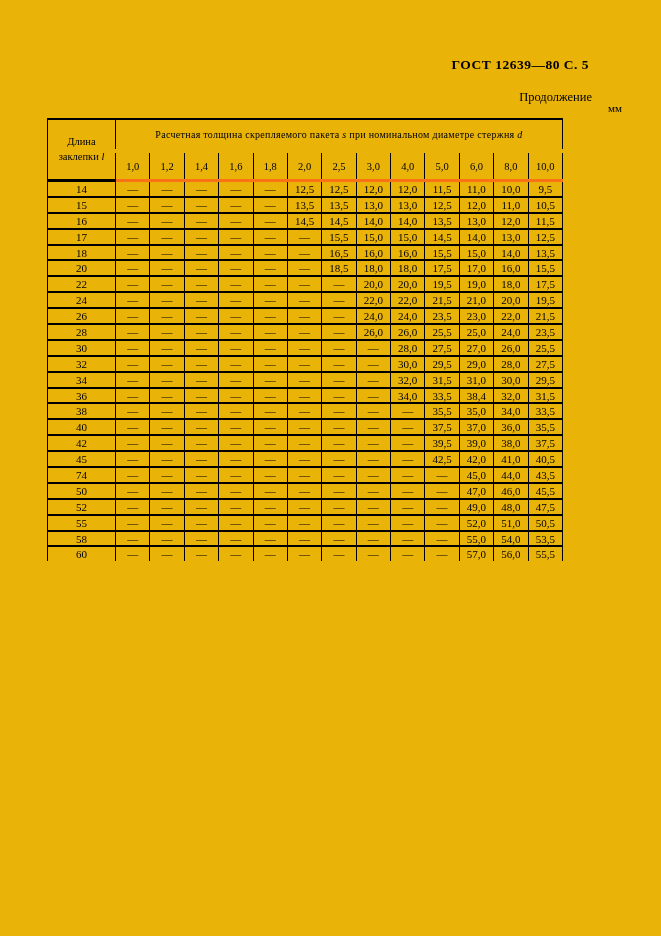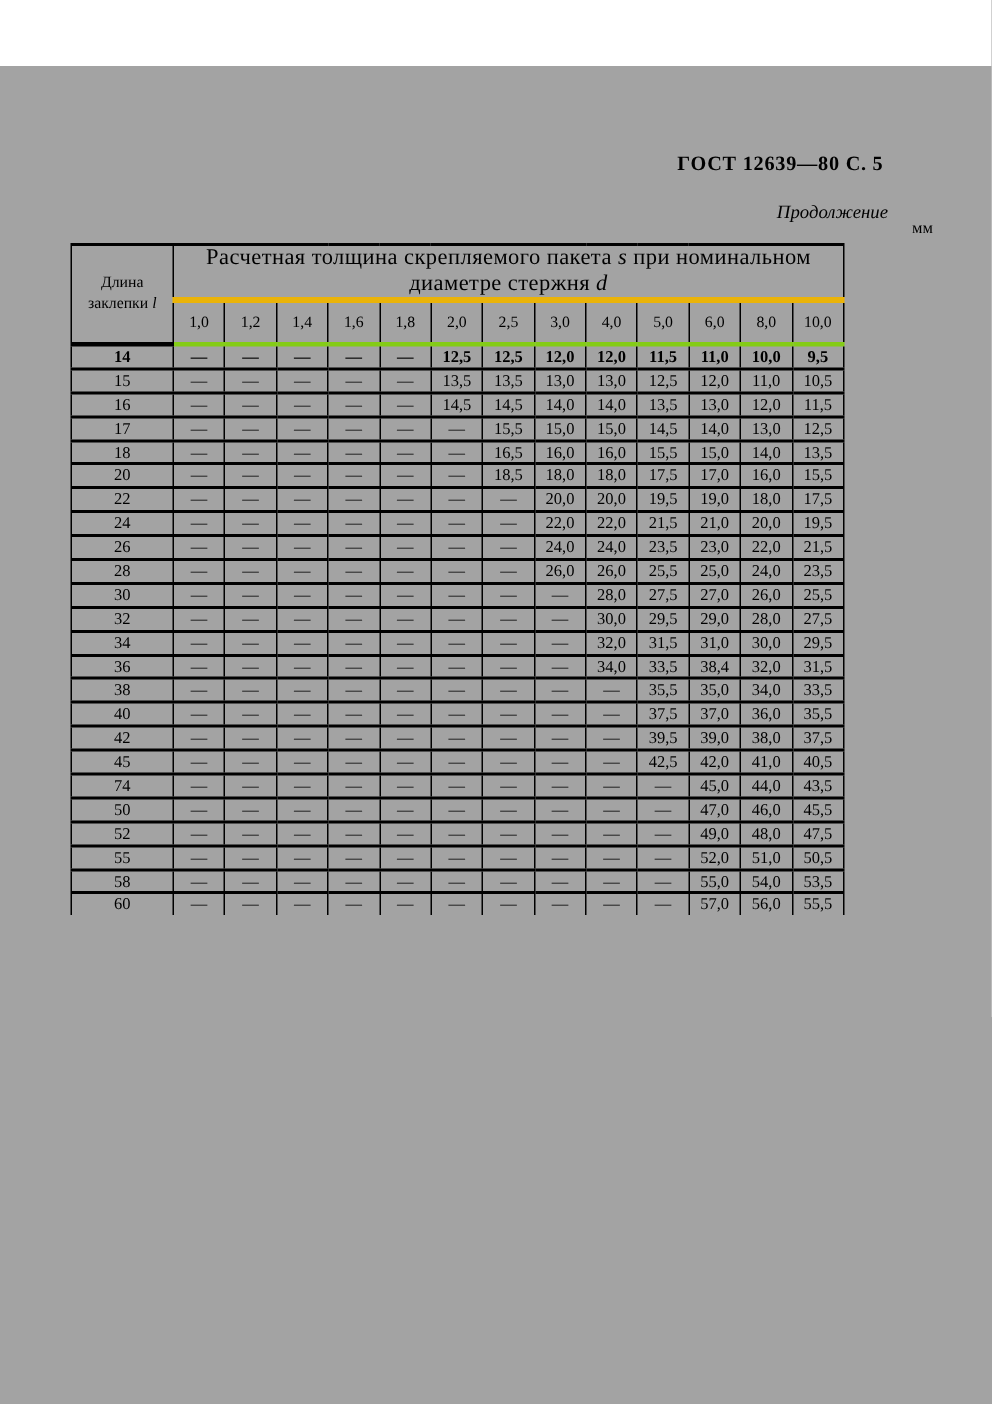--- a/index.html
+++ b/index.html
@@ -4,30 +4,30 @@
 <style>
   html, body { margin: 0; padding: 0; }
   body {
     width: 661px; height: 936px;
     background: #ffffff;
     font-family: "Liberation Serif", serif;
     color: #000;
     position: relative;
     overflow: hidden;
   }
-  .page { position: absolute; inset: 0; background: #a3a3a3; margin-top: 44px; }
+  .page { position: absolute; inset: 0; background: #eab308; }
 
   .doc-ref {
     position: absolute; top: 57px; right: 72px;
     font-weight: bold; font-size: 13.5px; letter-spacing: 0.5px;
     white-space: nowrap;
   }
   .continuation {
     position: absolute; top: 90px; right: 69px;
-    font-style: italic; font-size: 12.5px;
+    font-size: 12.5px;
     white-space: nowrap;
   }
   .units {
     position: absolute; top: 102px; left: 0; width: 622px;
     text-align: right; font-size: 11px;
   }
 
   table.gost {
     position: absolute; top: 118px; left: 47px;
     width: 516px;
@@ -44,40 +44,40 @@
     border-left: 1px solid #000;
     border-right: 1px solid #000;
     font-weight: normal;
     padding: 0;
     text-align: center;
     vertical-align: middle;
   }
 
   th.span-header {
     height: 29px;
-    font-size: 15px;
+    font-size: 10px;
     letter-spacing: 0.3px;
     border-bottom: 4px solid #eab308;
   }
   th.len-header {
     font-size: 10.5px;
     line-height: 1.35;
     border-bottom: 3px solid #000;
   }
   tr.subheader th {
     height: 26px;
     font-size: 10.5px;
-    border-bottom: 3px solid #84cc16;
+    border-bottom: 3px solid #f97316;
   }
   tbody td {
     height: 13.9px;
     font-size: 11px;
     border-top: 2px solid #000;
   }
-  tbody tr:first-child td { border-top: none; font-weight: bold; }
+  tbody tr:first-child td { border-top: none; }
   i { font-style: italic; }
 </style>
 </head>
 <body>
 
 <div class="page">
 
   <div class="doc-ref">ГОСТ 12639—80 С. 5</div>
   <div class="continuation">Продолжение</div>
   <div class="units">мм</div>

